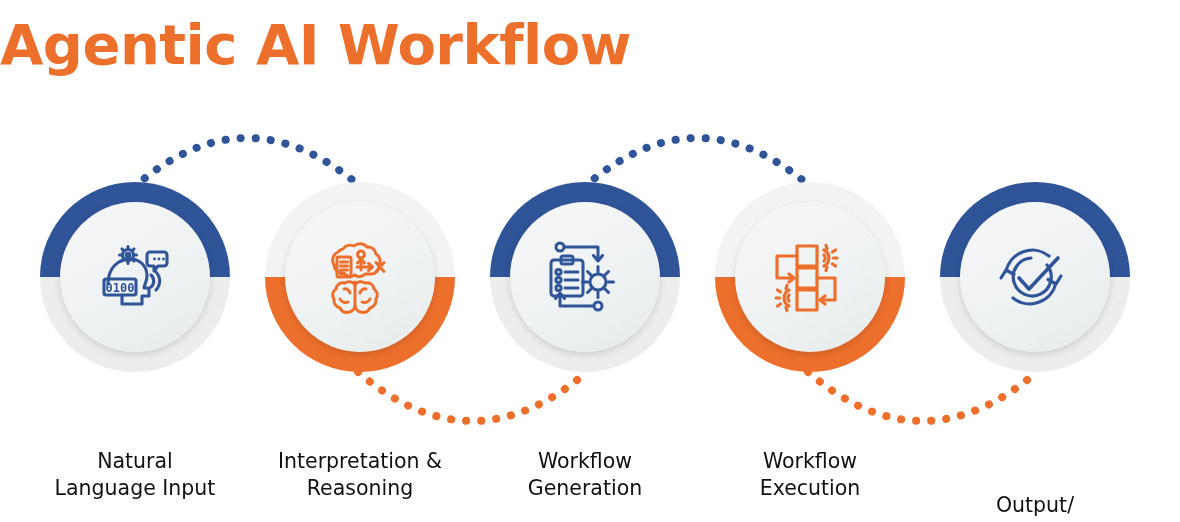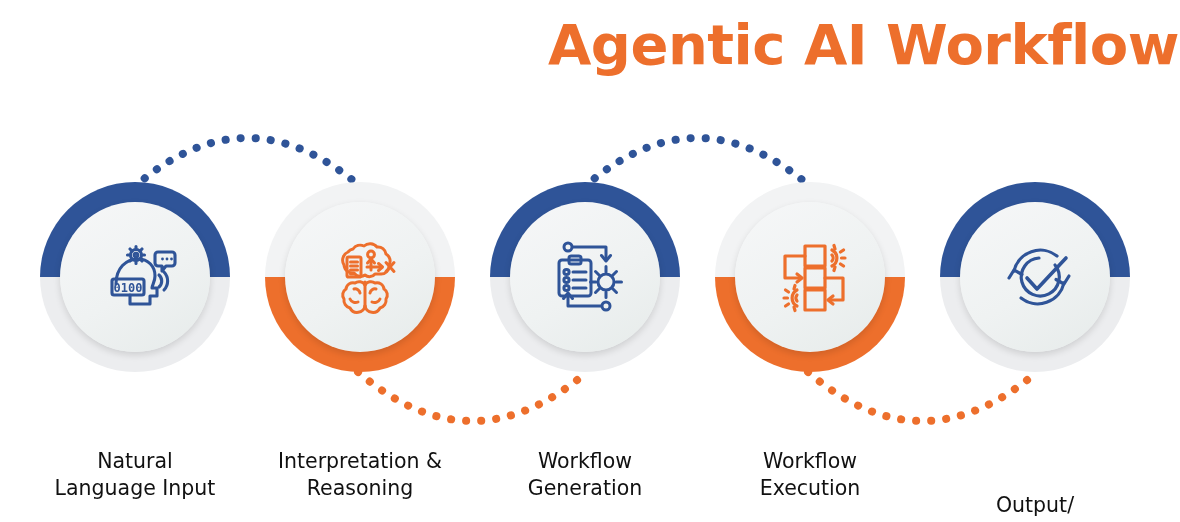--- a/index.html
+++ b/index.html
@@ -20,21 +20,21 @@
     position: absolute;
     inset: 0;
   }
 
   
   .title {
     position: absolute;
     top: 14px;
     left: 0;
     width: 1179px;
-    text-align: right;
+    text-align: left;
     font-family: "DejaVu Sans", sans-serif;
     font-size: 56px;
     font-weight: bold;
     letter-spacing: -0.5px;
     color: #ED6F2C;
     line-height: 1.1;
   }
 
   
   .connectors {
@@ -104,21 +104,21 @@
 
   .icon-wrap {
     position: absolute;
     left: 50%;
     top: 50%;
     transform: translate(-50%, -50%);
     width: 86px;
     height: 86px;
     display: flex;
     align-items: center;
-    justify-content: flex-end;
+    justify-content: flex-start;
   }
   .icon-wrap svg { display: block; }
 
   
   .label {
     position: absolute;
     width: 230px;
     top: 448px;
     text-align: center;
     font-family: "DejaVu Sans", sans-serif;

